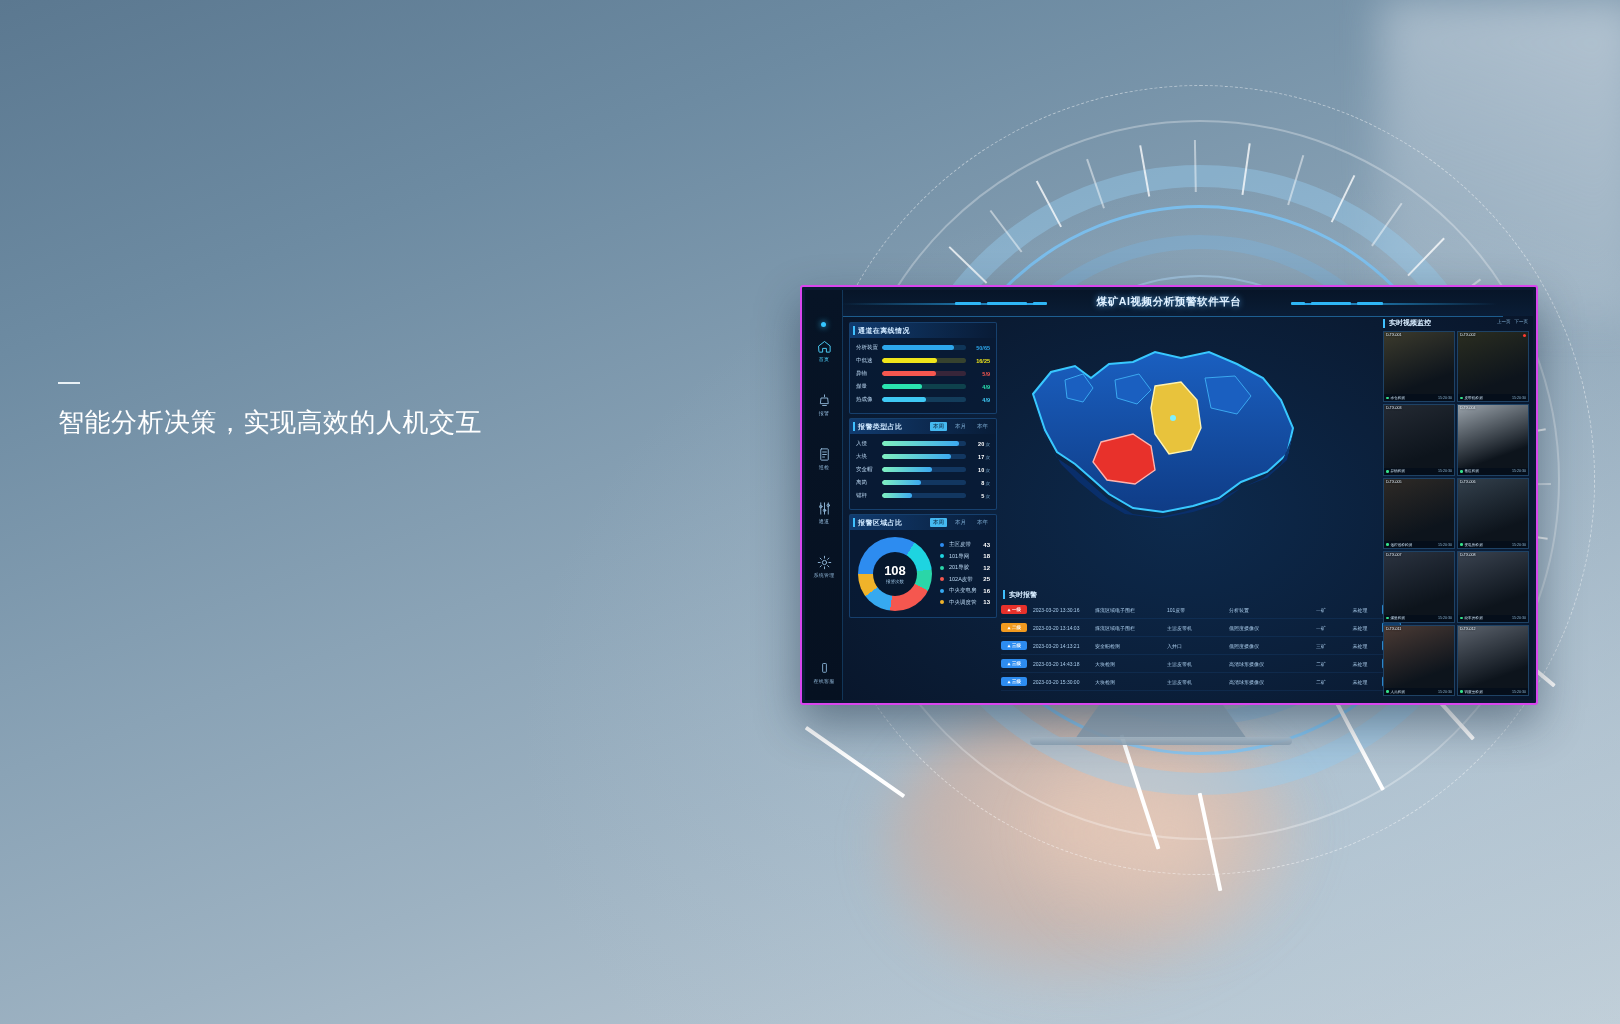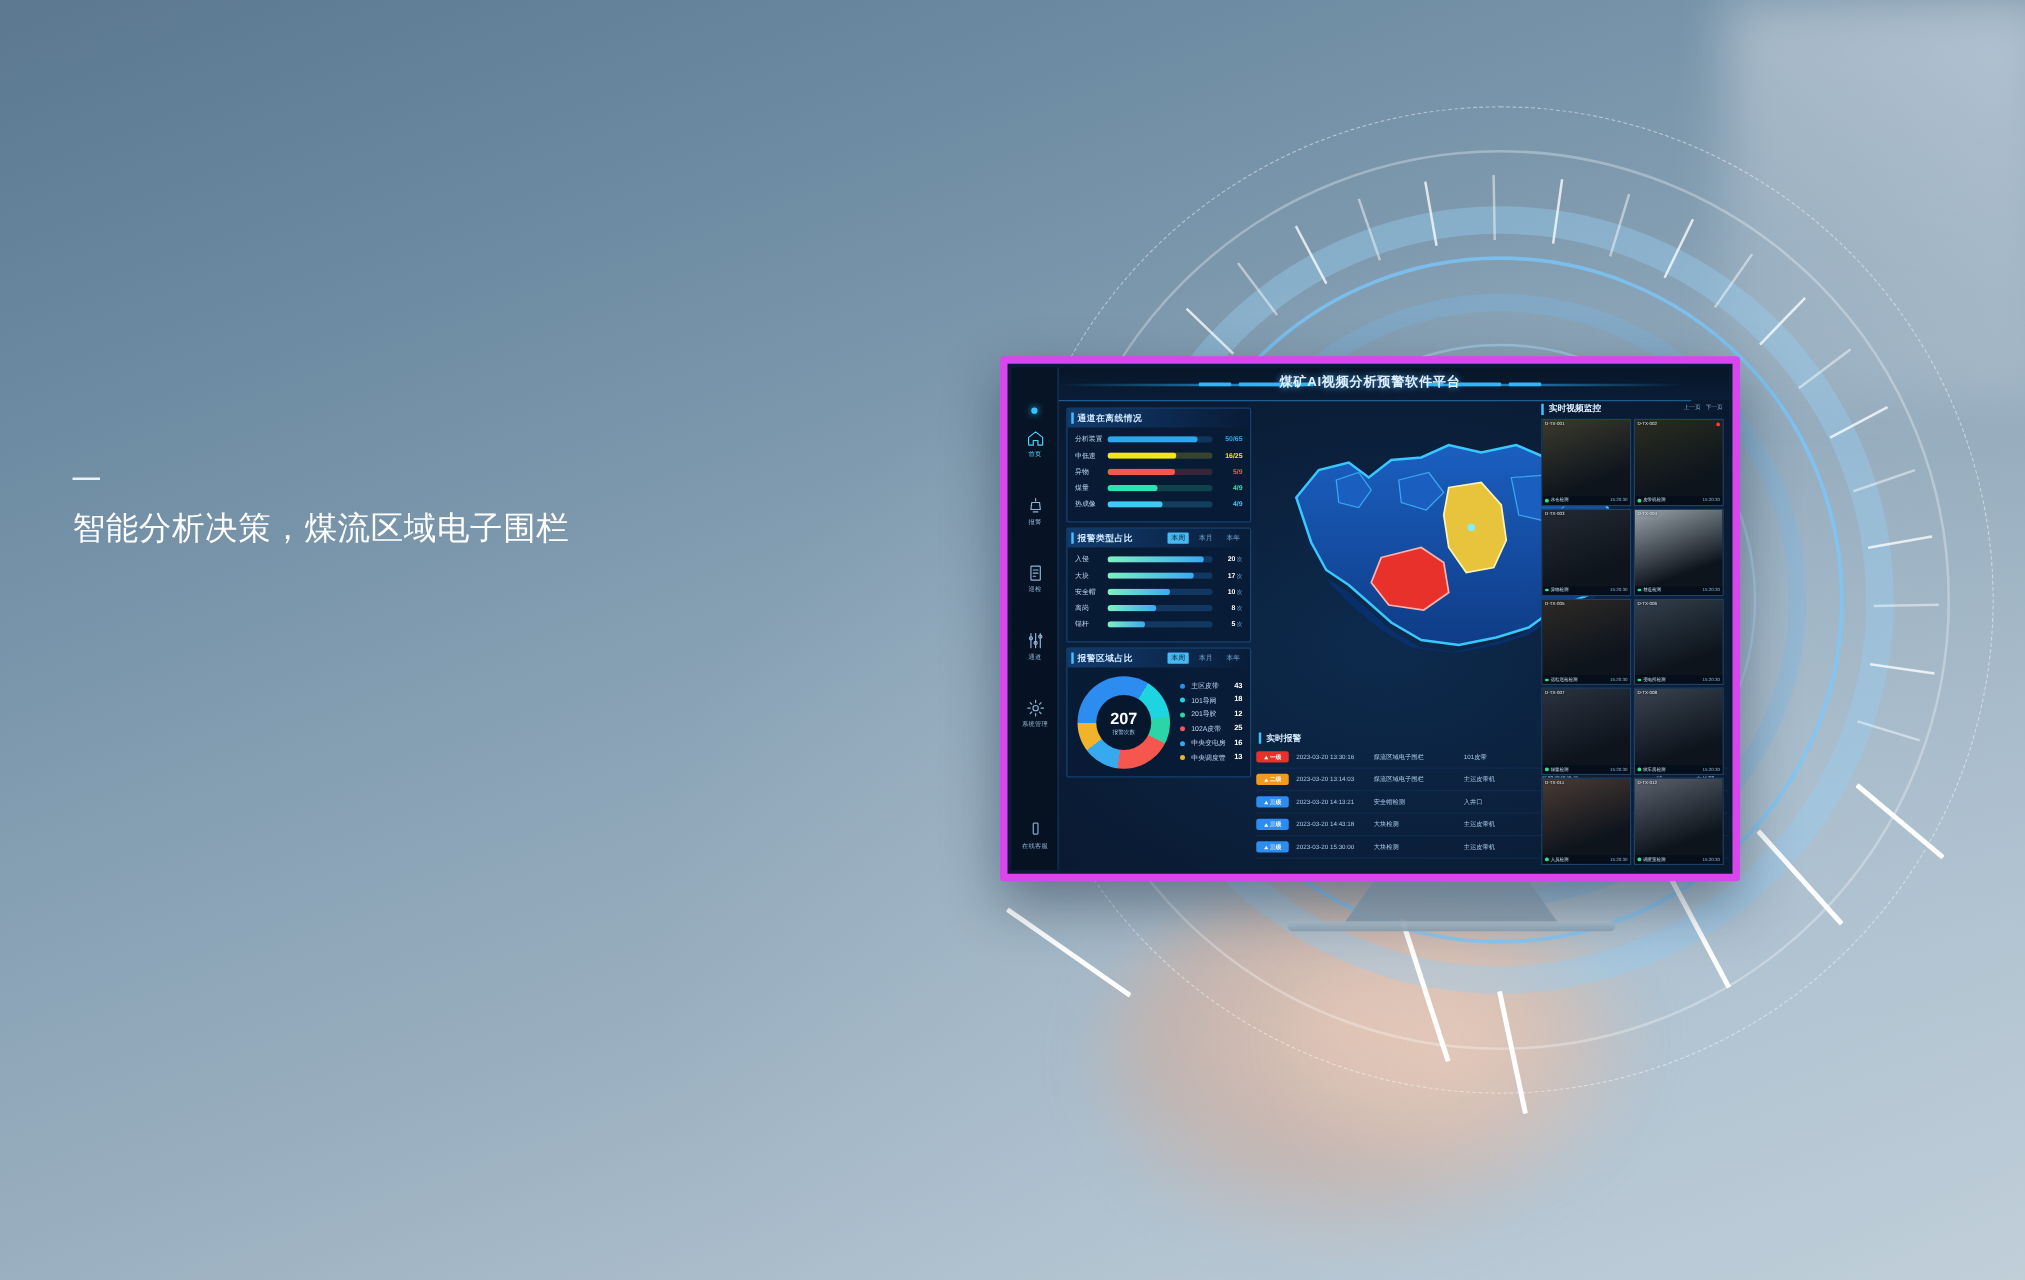--- a/index.html
+++ b/index.html
@@ -41,22 +41,22 @@
 
   
   .copy{position:absolute;left:58px;top:372px;width:760px;}
   .h1{font-size:55px;font-weight:bold;color:#ffffff;letter-spacing:2px;line-height:1.18;
       text-shadow:0 2px 10px rgba(40,70,95,.35);white-space:nowrap;}
   .h2{margin-top:20px;font-size:20.5px;color:#eef4f8;letter-spacing:.4px;font-weight:300;}
   .dash{margin-top:10px;width:22px;height:2px;background:#e9f1f6;}
   .h3{margin-top:16px;font-size:26px;color:#ffffff;line-height:1.72;font-weight:300;letter-spacing:.5px;}
 
   
-  .monitor{position:absolute;left:800px;top:285px;width:592px;height:420px;
-    background:#0b1b33;border:6px solid #d946ef;border-radius:3px;
+  .monitor{position:absolute;left:800px;top:285px;width:738px;height:420px;
+    background:#0b1b33;border:2px solid #d946ef;border-radius:3px;
     box-shadow:0 18px 45px rgba(20,40,60,.45);overflow:hidden;}
   .screen{position:absolute;inset:3px;background:
       radial-gradient(600px 420px at 52% 55%, #0d2a4d 0%, #0a1b33 55%, #060f20 100%);
       overflow:hidden;}
 
   
   .scr-head{position:absolute;left:0;top:0;right:0;height:26px;
     background:linear-gradient(180deg,#071528,#0a1d36);}
   .scr-title{position:absolute;left:0;right:0;top:5px;text-align:center;color:#dff0ff;
     font-size:10.5px;font-weight:bold;letter-spacing:.6px;text-shadow:0 0 6px rgba(90,180,255,.8);}
@@ -207,21 +207,21 @@
 <div class="streak" style="left:795px;top:760px;width:120px;height:4px;transform:rotate(35deg);"></div>
 <div class="streak" style="left:1080px;top:790px;width:120px;height:4px;transform:rotate(72deg);"></div>
 <div class="streak" style="left:1295px;top:735px;width:120px;height:4px;transform:rotate(62deg);"></div>
 <div class="streak" style="left:1390px;top:700px;width:100px;height:4px;transform:rotate(48deg);"></div>
 <div class="streak" style="left:1160px;top:840px;width:100px;height:4px;transform:rotate(78deg);"></div>
 <div class="streak" style="left:1475px;top:655px;width:90px;height:4px;transform:rotate(40deg);"></div>
 
 <div class="copy">
   <div class="dash"></div>
   <div class="h3">
-    <div>智能分析决策，煤流区域电子围栏</div>
+    <div>智能分析决策，实现高效的人机交互</div>
   </div>
 </div>
 
 <div class="stand"></div>
 <div class="standbase"></div>
 
 <div class="monitor">
  <div class="screen">
 
   <div class="scr-head">
@@ -411,21 +411,21 @@
       <span>报警区域占比</span>
       <div class="p-tabs" id="area-tabs">
             <b class="on">本周</b>
             <b>本月</b>
             <b>本年</b>
           </div>
     </div>
     <div class="donut-wrap">
       <div class="donut" id="donut" style="background: conic-gradient(from -90deg, rgb(45, 140, 240) 0deg, rgb(45, 140, 240) 121.89deg, rgb(30, 212, 224) 121.89deg, rgb(30, 212, 224) 172.91deg, rgb(42, 214, 168) 172.91deg, rgb(42, 214, 168) 206.93deg, rgb(245, 87, 79) 206.93deg, rgb(245, 87, 79) 277.8deg, rgb(54, 169, 240) 277.8deg, rgb(54, 169, 240) 323.15deg, rgb(240, 179, 42) 323.15deg, rgb(240, 179, 42) 360deg);"></div>
       <div class="donut-hole">
-        <div class="donut-num">207</div>
+        <div class="donut-num">108</div>
         <div class="donut-cap">报警次数</div>
       </div>
     </div>
     <div class="leg" id="area-legend">
           <div class="leg-row">
             <div class="leg-dot" style="background:#2d8cf0;"></div>
             <div class="leg-lab">主区皮带</div>
             <div class="leg-val">43</div>
           </div>
           <div class="leg-row">

